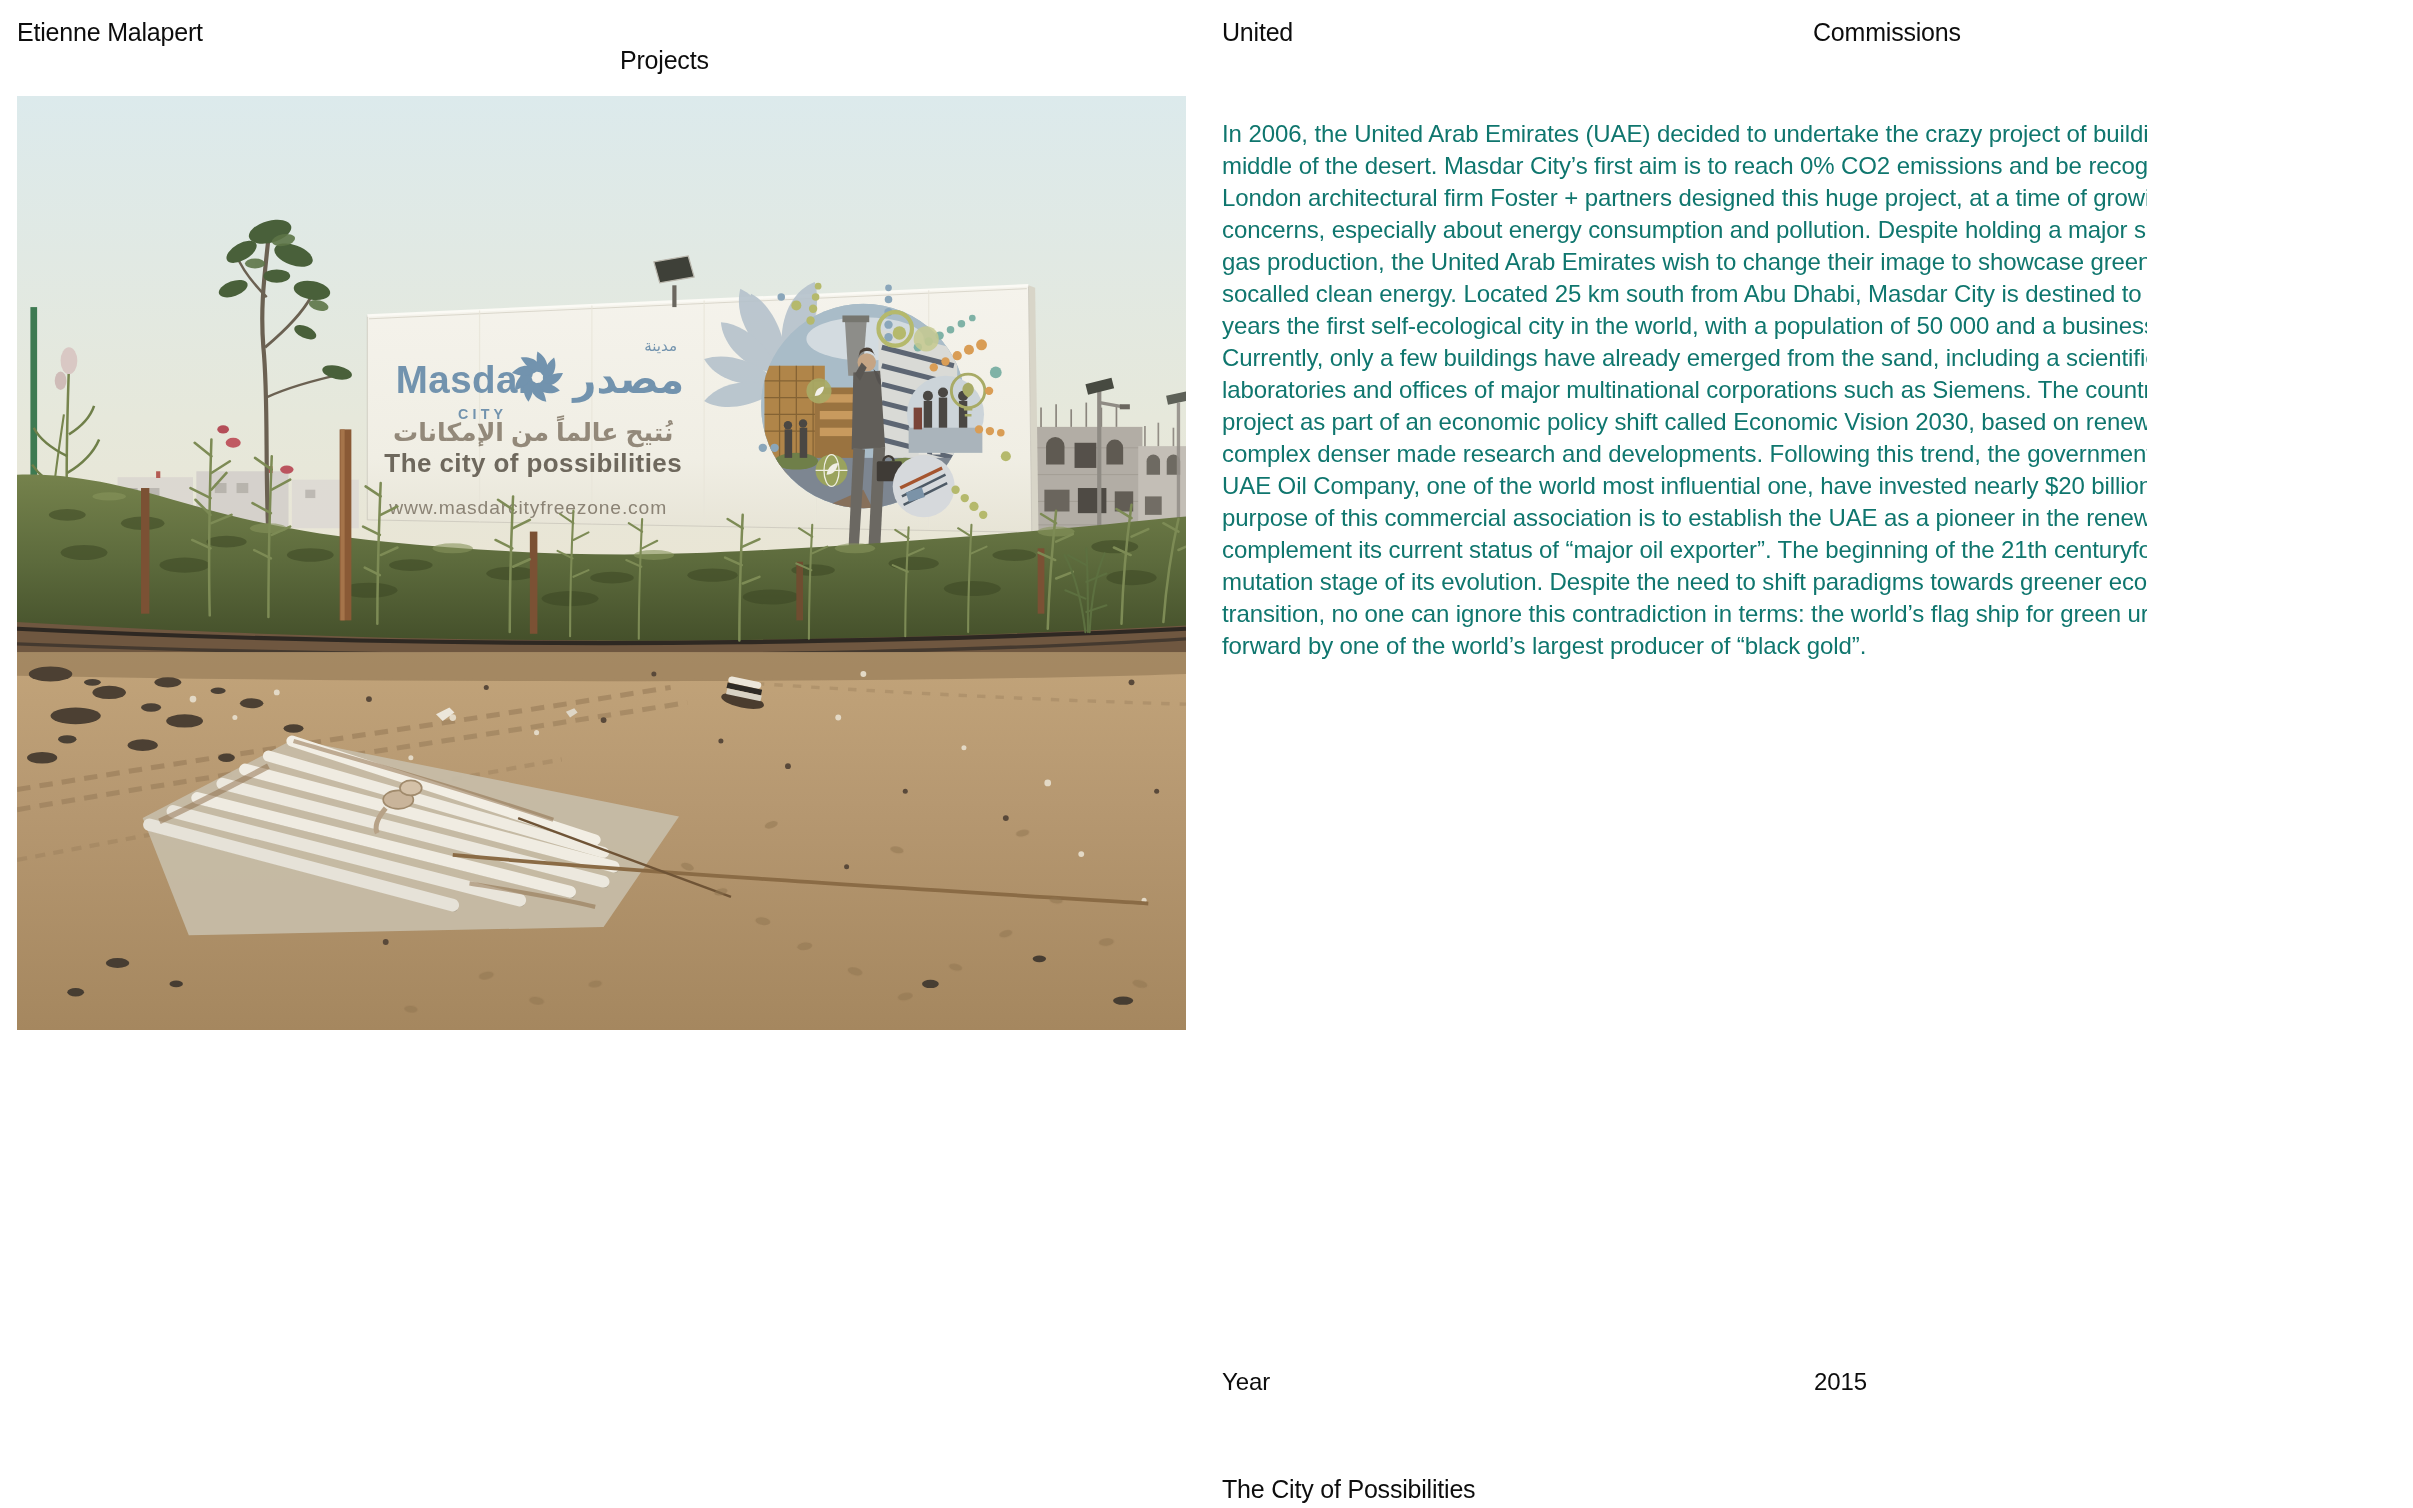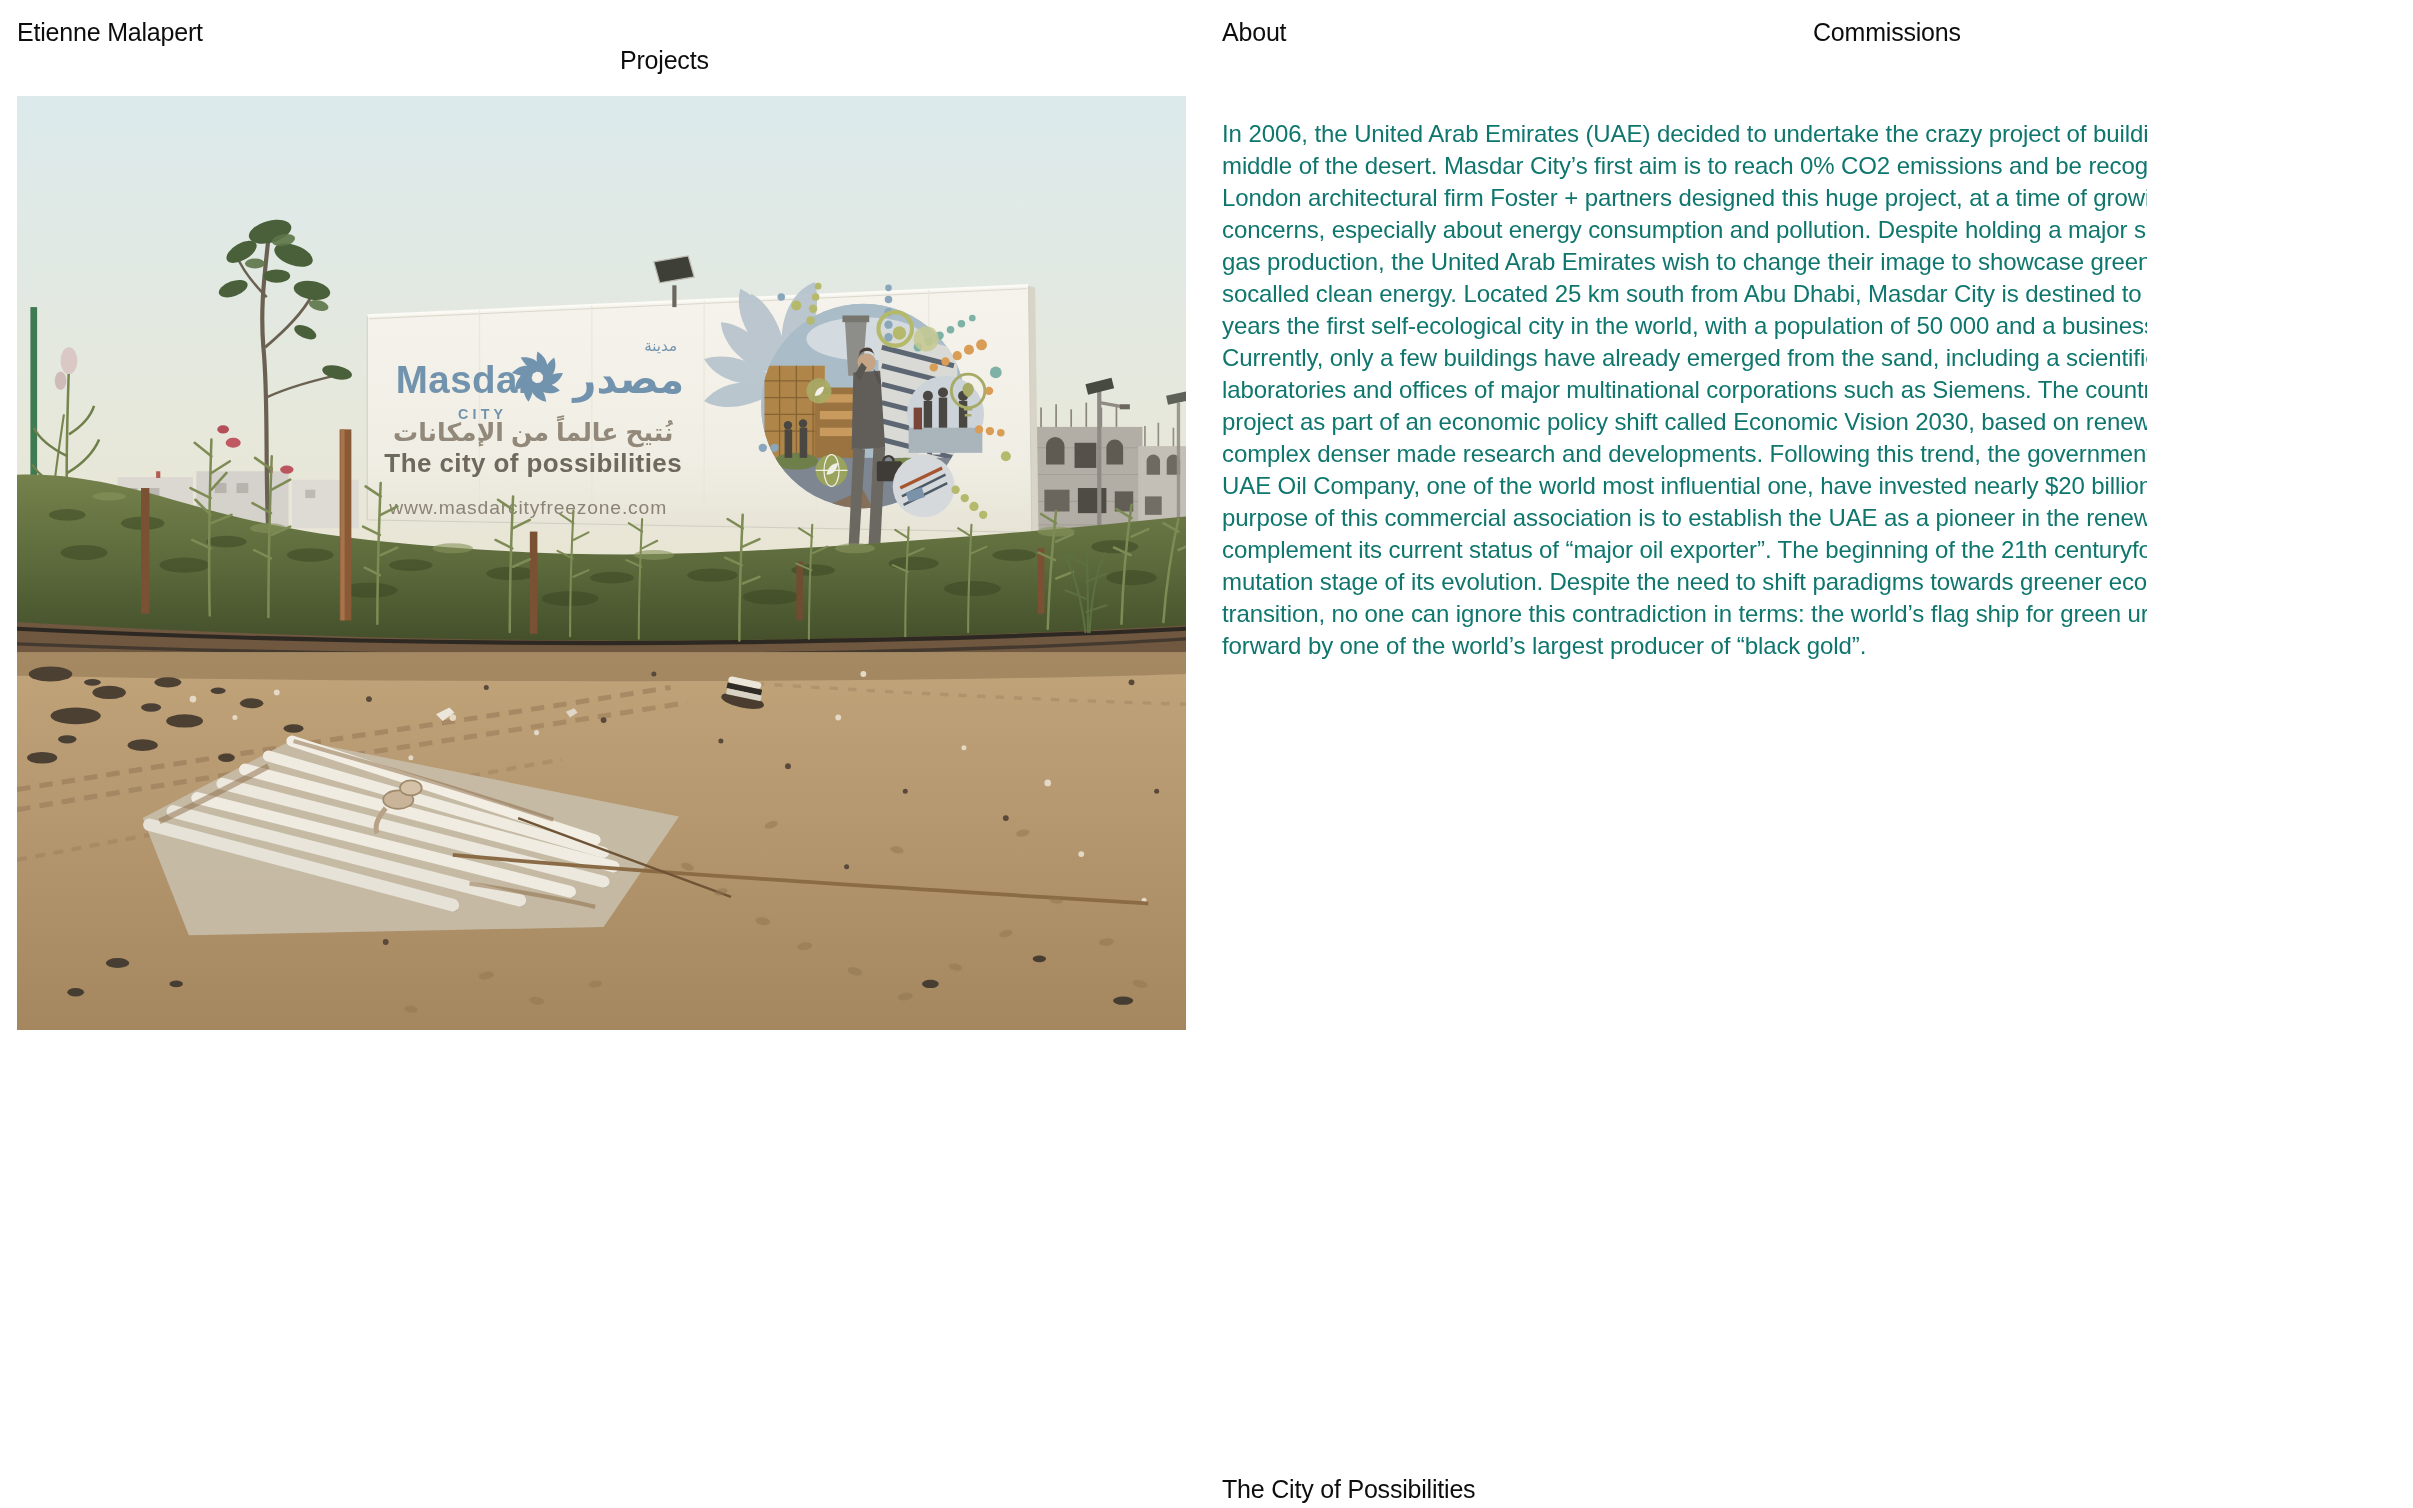--- a/index.html
+++ b/index.html
@@ -25,21 +25,21 @@
   text{font-family:"Liberation Sans","DejaVu Sans",sans-serif;}
   .ar{direction:rtl;unicode-bidi:bidi-override;}
 </style>
 </head>
 <body>
 
 <div class="page">
 
   <a class="nav-item brand">Etienne Malapert</a>
   <a class="nav-item nav-projects">Projects</a>
-  <a class="nav-item nav-about">About</a>
+  <a class="nav-item nav-about">United</a>
   <a class="nav-item nav-commissions">Commissions</a>
 
   <div class="photo-frame">
   <svg viewBox="0 0 1395 1115" preserveAspectRatio="none" aria-hidden="true">
     <defs>
       <linearGradient id="sky" x1="0" y1="0" x2="0" y2="1">
         <stop offset="0" stop-color="#dceaec"></stop>
             <stop offset="0.55" stop-color="#e6e8db"></stop>
             <stop offset="1" stop-color="#ece3d0"></stop>
       </linearGradient>
@@ -573,19 +573,23 @@
       <ellipse cx="900" cy="870" rx="8" ry="4" transform="rotate(-18 900 870)"></ellipse>
       <ellipse cx="1050" cy="900" rx="8" ry="4" transform="rotate(12 1050 900)"></ellipse>
       <ellipse cx="1200" cy="880" rx="8" ry="4" transform="rotate(-10 1200 880)"></ellipse>
     </g>
   </svg>
   </div>
 
   <p class="description">In 2006, the United Arab Emirates (UAE) decided to undertake the crazy project of building an entire city in the middle of the desert. Masdar City’s first aim is to reach 0% CO2 emissions and be recognized as a “Green City”. London architectural firm Foster + partners designed this huge project, at a time of growing environmental concerns, especially about energy consumption and pollution. Despite holding a major share in global oil and gas production, the United Arab Emirates wish to change their image to showcase green technology and socalled clean energy. Located 25 km south from Abu Dhabi, Masdar City is destined to be within the next 15 years the first self-ecological city in the world, with a population of 50 000 and a business hub of 1 500. Currently, only a few buildings have already emerged from the sand, including a scientific university, research laboratories and offices of major multinational corporations such as Siemens. The country launched the Masdar project as part of an economic policy shift called Economic Vision 2030, based on renewable energy and complex denser made research and developments. Following this trend, the government, in collaboration with UAE Oil Company, one of the world most influential one, have invested nearly $20 billion in the project. The real purpose of this commercial association is to establish the UAE as a pioneer in the renewable energy sector to complement its current status of “major oil exporter”. The beginning of the 21th centuryforces human-kind into a mutation stage of its evolution. Despite the need to shift paradigms towards greener economies and energy transition, no one can ignore this contradiction in terms: the world’s flag ship for green urbanism is spirited forward by one of the world’s largest producer of “black gold”.</p>
 
   <div class="meta">
+    <div class="meta-row">
+      <span class="meta-label">Year</span>
+      <span class="meta-value">2015</span>
+    </div>
   </div>
 
   <div class="pagination">26 / 26</div>
   <div class="project-title">The City of Possibilities</div>
 
 </div>
 
 
 </body></html>

